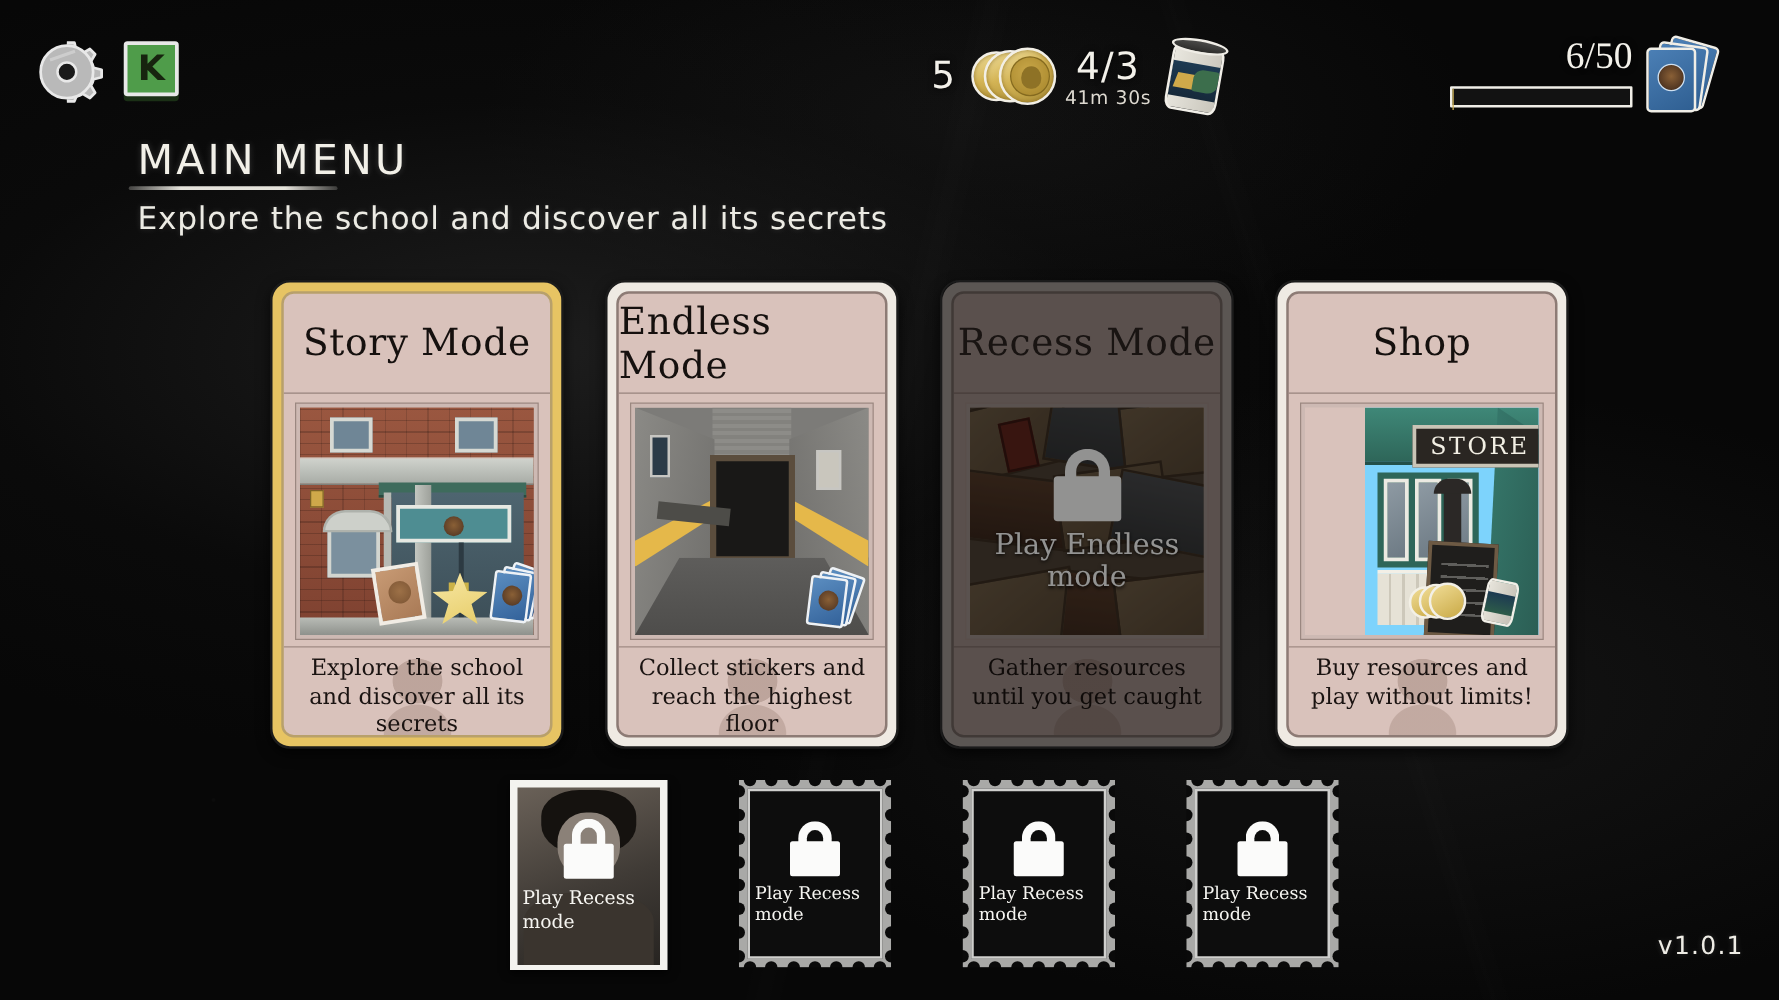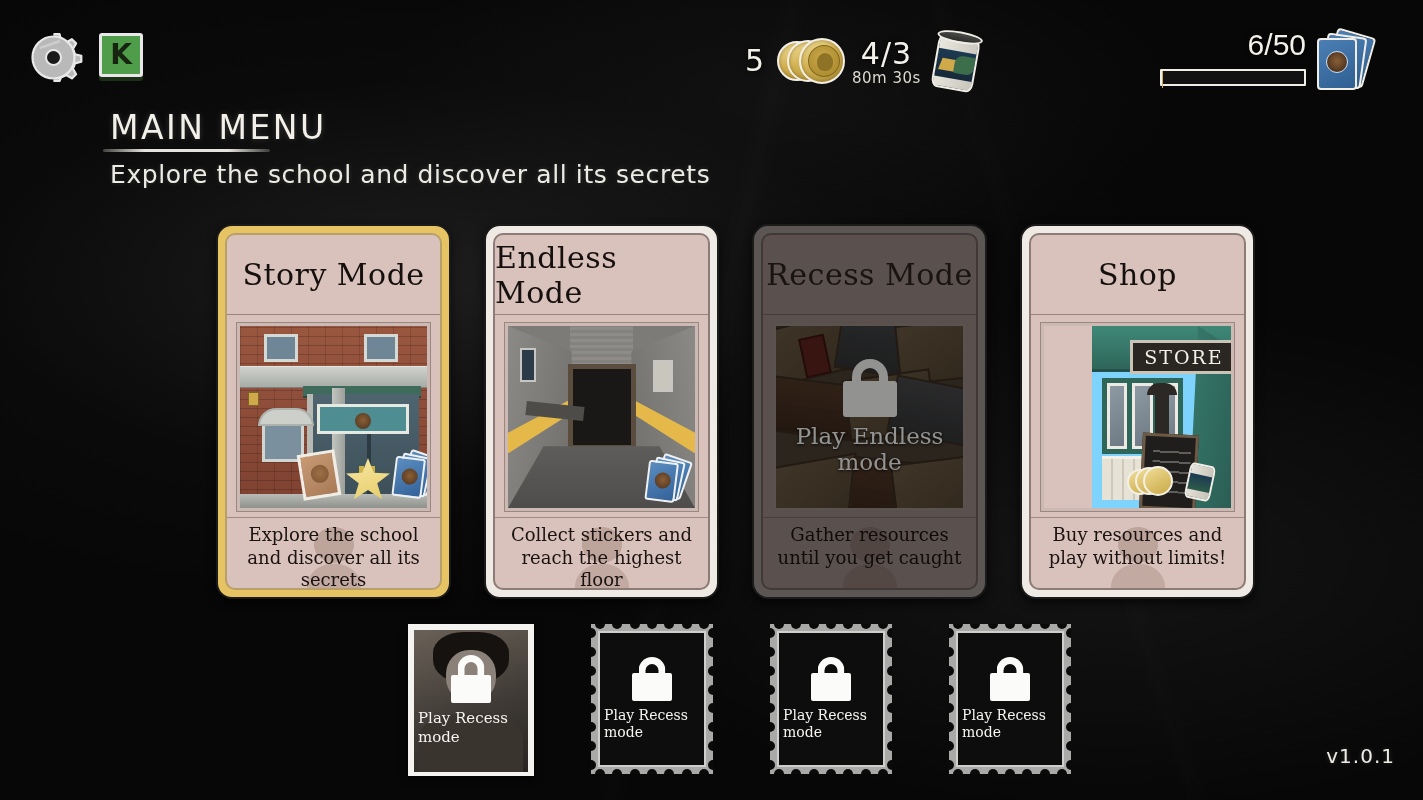--- a/index.html
+++ b/index.html
@@ -131,21 +131,21 @@
     background: linear-gradient(160deg, #f7e59a 0%, #e9d06a 55%, #d9bc52 100%);
     clip-path: polygon(50% 0%, 63% 35%, 100% 37%, 71% 60%, 82% 98%, 50% 76%, 18% 98%, 29% 60%, 0% 37%, 37% 35%);
     filter: drop-shadow(0 0 2px #fffdf3);
   }
 
   .cards-group { position: absolute; left: 1160px; top: 30px; display: flex; align-items: center; }
   .cards-bar-wrap { position: relative; width: 148px; height: 56px; }
   .cards-count {
     position: absolute; right: 2px; top: -6px;
     color: #f3f1ea; font-size: 30px;
-    font-family: Liberation Sans, sans-serif;
+    font-family: Liberation Serif, serif;
     text-shadow: 0 0 5px rgba(0,0,0,.9);
   }
   .cards-bar {
     position: absolute; left: 0; bottom: 4px; width: 146px; height: 17px;
     border: 2px solid #f0eee7; background: #121212; border-radius: 1px;
   }
   .cards-bar-fill {
     height: 100%; background: linear-gradient(#f7e8a2, #e8d169);
     border-right: 1px solid #cbb054;
   }
@@ -603,21 +603,21 @@
         <span class="coin c1"></span>
           <span class="coin c2"></span>
           <span class="coin c3"></span>
         <span class="coin-face"></span>
       </span>
     </div>
 
     <div class="res cans">
       <span class="stack">
         <span class="res-num">4/3</span>
-        <span class="res-sub">80m 30s</span>
+        <span class="res-sub">41m 30s</span>
       </span>
       <span class="can-icon">
         <span class="can-body">
             <span class="can-label"></span>
           </span>
         <span class="can-lid"></span>
       </span>
     </div>
 
 

